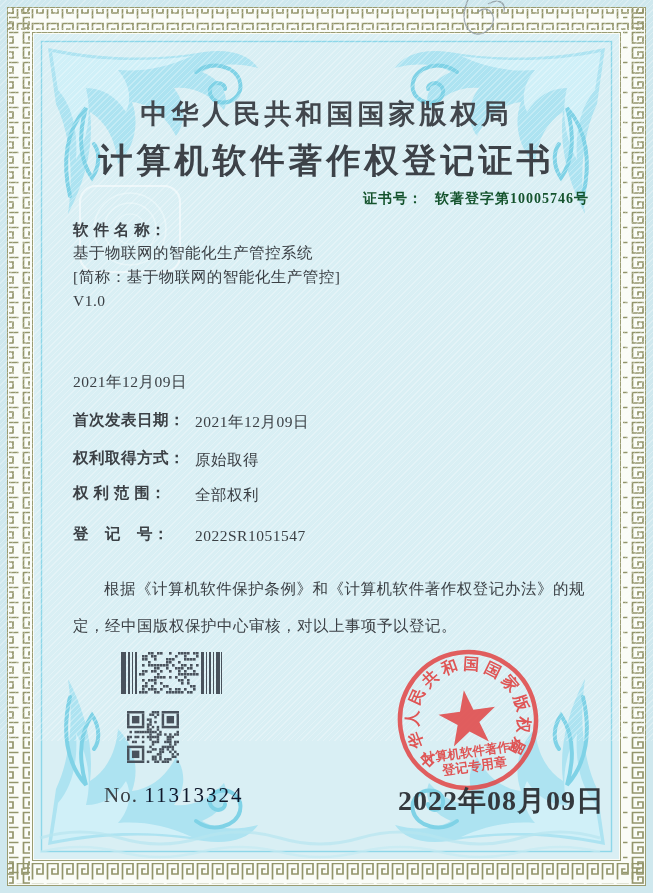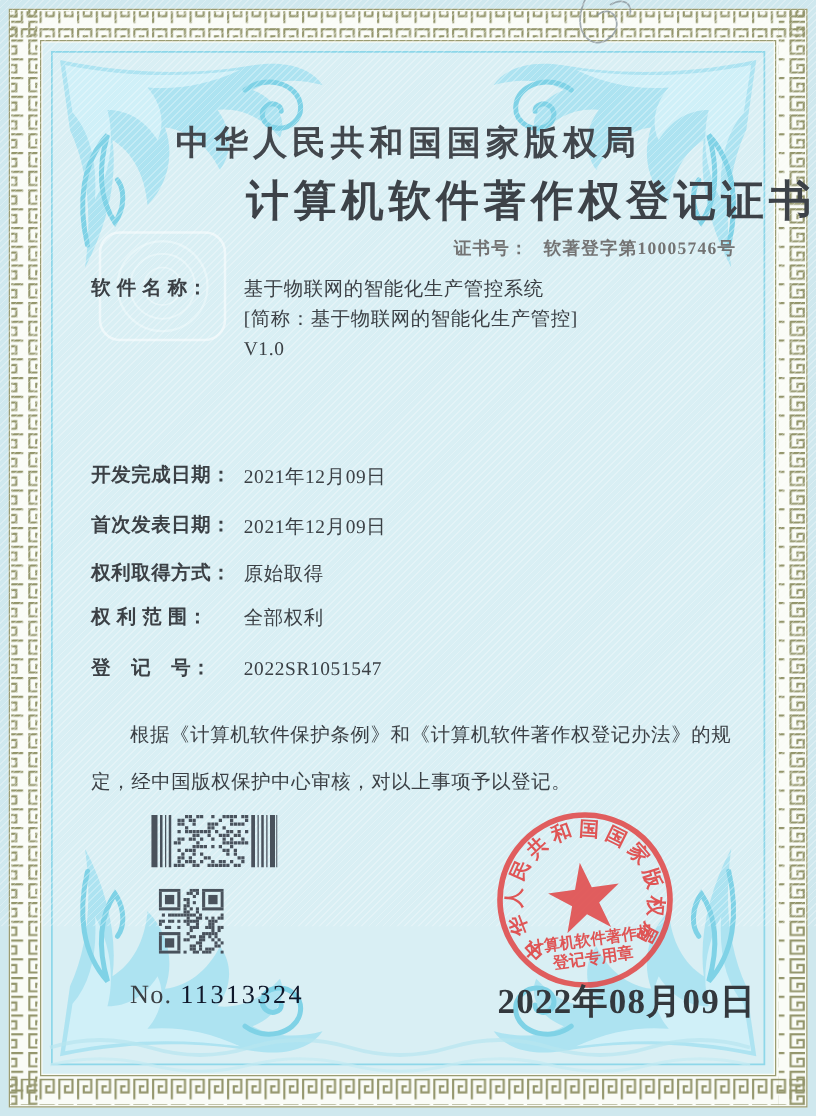--- a/index.html
+++ b/index.html
@@ -14,32 +14,32 @@
   .texture{
     position:absolute;inset:0;z-index:1;pointer-events:none;
     background:repeating-linear-gradient(135deg, rgba(255,255,255,0.28) 0 1px, rgba(255,255,255,0) 1px 4px);
   }
   .content{position:absolute;inset:0;z-index:2;}
   .authority{
     position:absolute;top:96px;left:0;right:0;text-align:center;
     font-size:27px;font-weight:bold;letter-spacing:4px;color:#42474d;
   }
   .cert-title{
-    position:absolute;top:138px;left:0;right:0;text-align:right;
+    position:absolute;top:138px;left:0;right:0;text-align:center;
     font-size:34px;font-weight:bold;letter-spacing:4px;color:#3d4248;
   }
   .cert-no{
     position:absolute;top:190px;right:64px;
-    font-size:14px;font-weight:bold;letter-spacing:1px;color:#737373;
+    font-size:14px;font-weight:bold;letter-spacing:1px;color:#14532d;
   }
   .cert-no .gap{display:inline-block;width:12px;}
   .field{position:absolute;left:73px;display:flex;font-size:15.5px;}
   .field .label{width:122px;font-weight:bold;flex:none;letter-spacing:0.5px;}
   .field .value{line-height:24px;letter-spacing:0.5px;}
-  .f1{top:220px;} .f2{top:296px;} .f3{top:370px;} .f4{top:410px;}
+  .f1{top:220px;flex-direction:column;} .f2{top:296px;} .f3{top:370px;} .f4{top:410px;}
   .f5{top:448px;} .f6{top:483px;} .f7{top:524px;}
   .statement{
     position:absolute;top:570px;left:73px;width:512px;
     font-size:15.5px;line-height:37px;text-indent:2em;
     letter-spacing:0.5px;text-align:justify;color:#3b4045;
   }
   .barcode{position:absolute;left:121px;top:652px;z-index:2;}
   .qrcode{position:absolute;left:127px;top:711px;z-index:2;}
   .serial{
     position:absolute;left:104px;top:783px;font-size:21px;z-index:2;
@@ -123,21 +123,20 @@
       <span class="label">软 件 名 称：</span>
       <span class="value">
         <span>基于物联网的智能化生产管控系统</span><br>
         <span>[简称：基于物联网的智能化生产管控]</span><br>
         <span>V1.0</span>
       </span>
     </div>
 
 
     <div class="field f3">
-      <span class="label">开发完成日期：</span>
       <span class="value">2021年12月09日</span>
     </div>
 
     <div class="field f4">
       <span class="label">首次发表日期：</span>
       <span class="value">2021年12月09日</span>
     </div>
 
     <div class="field f5">
       <span class="label">权利取得方式：</span>

